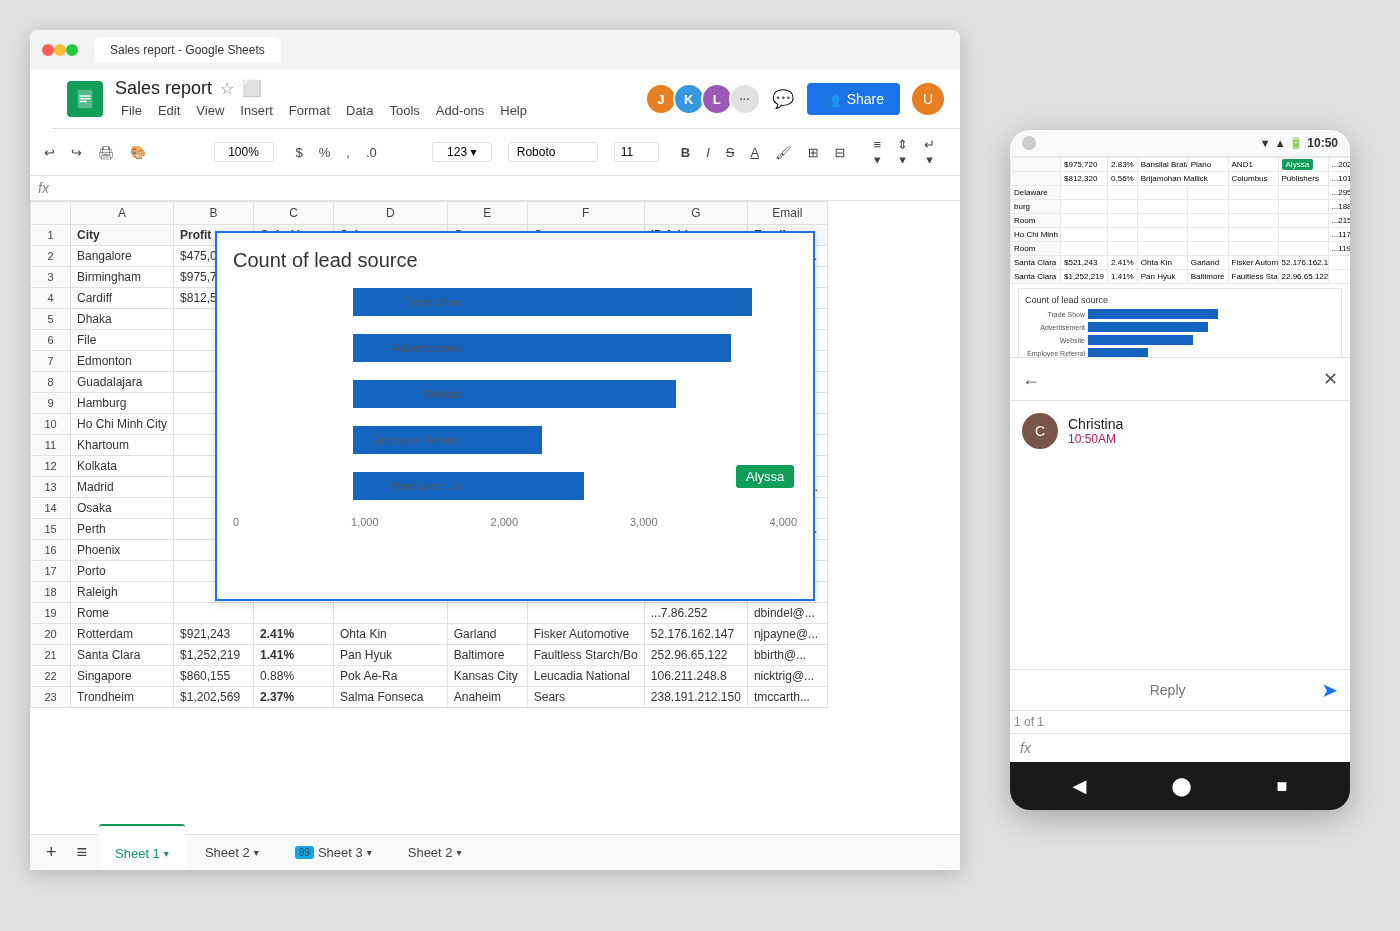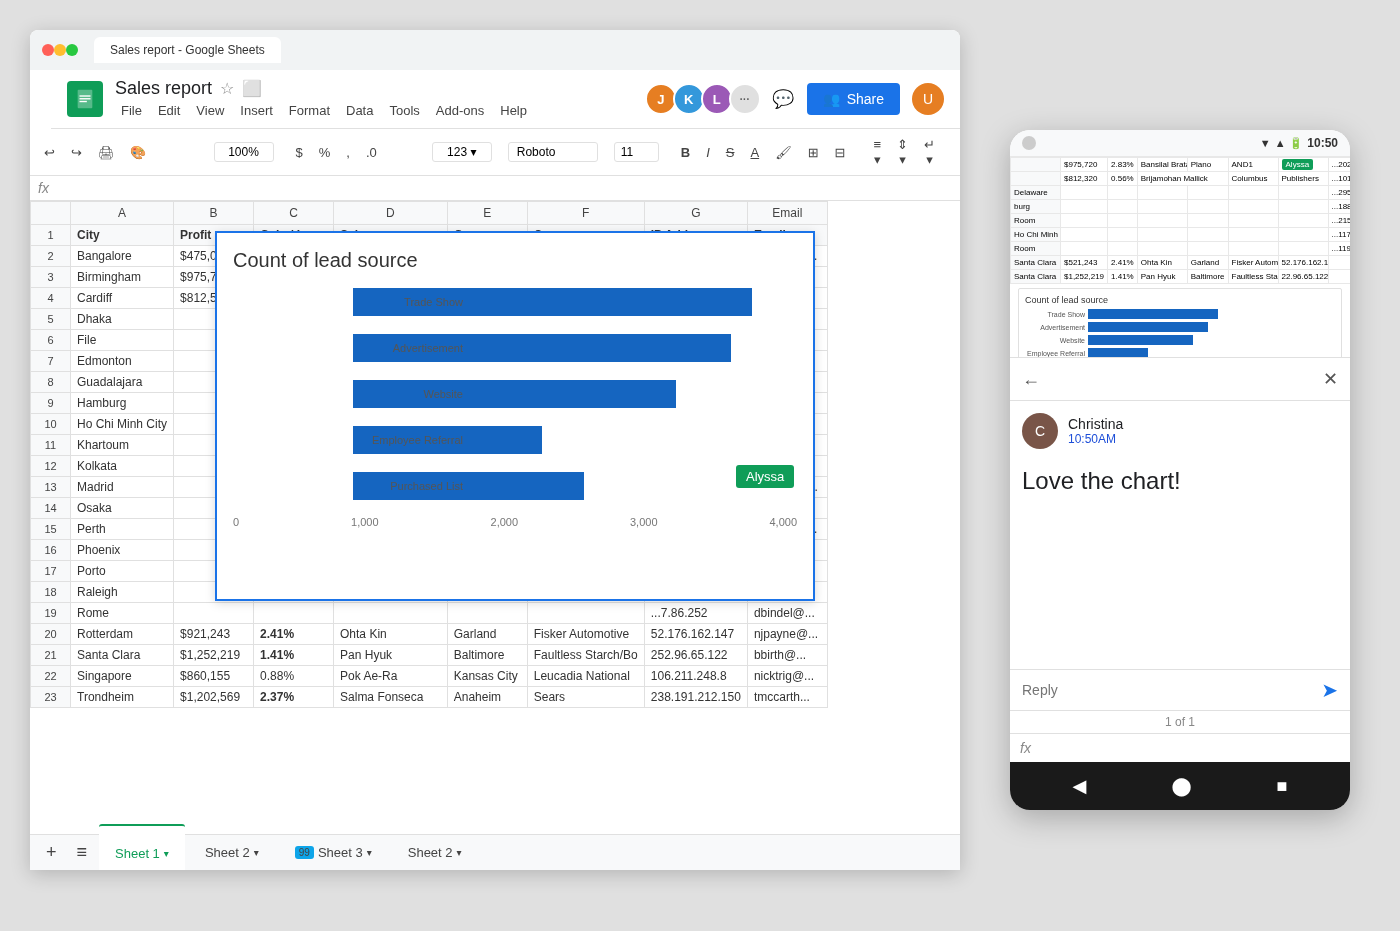--- a/index.html
+++ b/index.html
@@ -598,21 +598,21 @@
     }
 
     .comment-author-name {
       font-weight: 500;
       font-size: 14px;
       color: #202124;
     }
 
     .comment-time {
       font-size: 12px;
-      color: #1d4ed8;
+      color: #be185d;
     }
 
     .comment-message {
       font-size: 24px;
       color: #202124;
       font-weight: 400;
       line-height: 1.3;
       padding: 8px 0;
     }
 
@@ -623,30 +623,30 @@
       border-top: 1px solid #e0e0e0;
       gap: 8px;
     }
 
     .reply-input {
       flex: 1;
       border: none;
       outline: none;
       font-size: 14px;
       color: #888;
+      text-align: center;
     }
 
     .send-btn {
       color: #1a73e8;
       font-size: 20px;
       cursor: pointer;
     }
 
     .comment-pagination {
-      text-align: center;
       padding: 4px;
       font-size: 12px;
       color: #888;
       border-top: 1px solid #e0e0e0;
     }
 
     
     .phone-formula-bar {
       display: flex;
       align-items: center;
@@ -1251,21 +1251,20 @@
       </div>
 
       <div class="comment-body">
         <div class="comment-author-row">
           <div class="comment-avatar">C</div>
           <div>
             <div class="comment-author-name">Christina</div>
             <div class="comment-time">10:50AM</div>
           </div>
         </div>
-        <div class="comment-message">Love the chart!</div>
       </div>
 
       <div class="reply-area">
         <input class="reply-input" type="text" placeholder="Reply" style="">
         <span class="send-btn">➤</span>
       </div>
 
       <div class="comment-pagination">1 of 1</div>
     </div>
 

